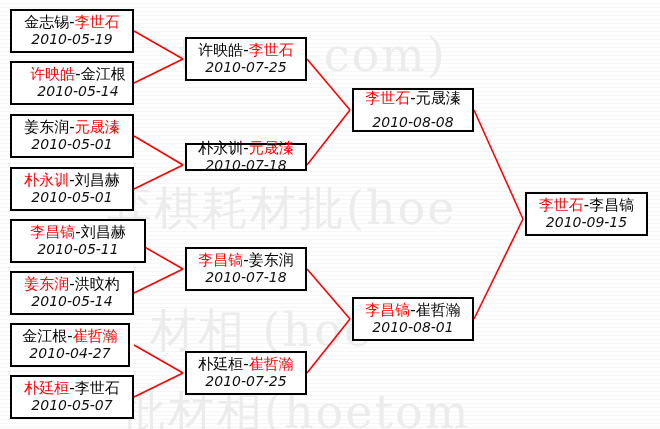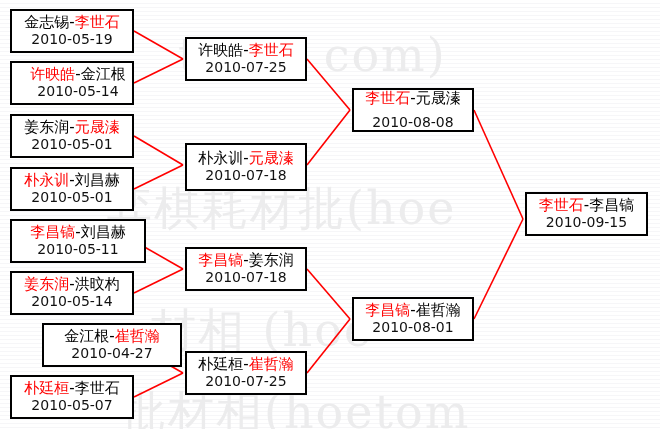--- a/index.html
+++ b/index.html
@@ -62,20 +62,21 @@
   }
   .players .w{color:#ff0000;}
   .players .l{color:#000000;}
   .players .dash{color:#000000;}
   .date{
     font-family:"DejaVu Sans","Liberation Sans",sans-serif;
     font-size:14px;
     color:#111111;
     letter-spacing:0px;
     white-space:nowrap;
+    font-style:italic;
   }
 </style>
 </head>
 <body>
 
 <div id="bracket">
 
   <div class="wm-layer">
     <div class="wm wm-a">t.om. com)</div>
     <div class="wm wm-b">弈棋耗材批(hoe</div>
@@ -118,33 +119,33 @@
         <div class="date">2010-05-01</div>
       </div>
       <div class="box" style="left: 10px; top: 219px; width: 136px; height: 44px;">
         <div class="players"><span class="w">李昌镐</span><span class="dash">-</span><span class="l">刘昌赫</span></div>
         <div class="date">2010-05-11</div>
       </div>
       <div class="box" style="left: 10px; top: 271px; width: 124px; height: 44px;">
         <div class="players"><span class="w">姜东润</span><span class="dash">-</span><span class="l">洪旼杓</span></div>
         <div class="date">2010-05-14</div>
       </div>
-      <div class="box" style="left: 10px; top: 323px; width: 140px; height: 44px; margin-left: 32px;">
+      <div class="box" style="left: 10px; top: 323px; width: 120px; height: 44px;">
         <div class="players"><span class="l">金江根</span><span class="dash">-</span><span class="w">崔哲瀚</span></div>
         <div class="date">2010-04-27</div>
       </div>
       <div class="box" style="left: 10px; top: 375px; width: 124px; height: 44px;">
         <div class="players"><span class="w">朴廷桓</span><span class="dash">-</span><span class="l">李世石</span></div>
         <div class="date">2010-05-07</div>
       </div>
       <div class="box" style="left: 185px; top: 37px; width: 122px; height: 44px;">
         <div class="players"><span class="l">许映皓</span><span class="dash">-</span><span class="w">李世石</span></div>
         <div class="date">2010-07-25</div>
       </div>
-      <div class="box" style="left: 185px; top: 143px; width: 122px; height: 48px;">
+      <div class="box" style="left: 185px; top: 143px; width: 122px; height: 28px;">
         <div class="players"><span class="l">朴永训</span><span class="dash">-</span><span class="w">元晟溱</span></div>
         <div class="date">2010-07-18</div>
       </div>
       <div class="box" style="left: 185px; top: 247px; width: 122px; height: 44px;">
         <div class="players"><span class="w">李昌镐</span><span class="dash">-</span><span class="l">姜东润</span></div>
         <div class="date">2010-07-18</div>
       </div>
       <div class="box" style="left: 185px; top: 351px; width: 122px; height: 44px;">
         <div class="players"><span class="l">朴廷桓</span><span class="dash">-</span><span class="w">崔哲瀚</span></div>
         <div class="date">2010-07-25</div>

